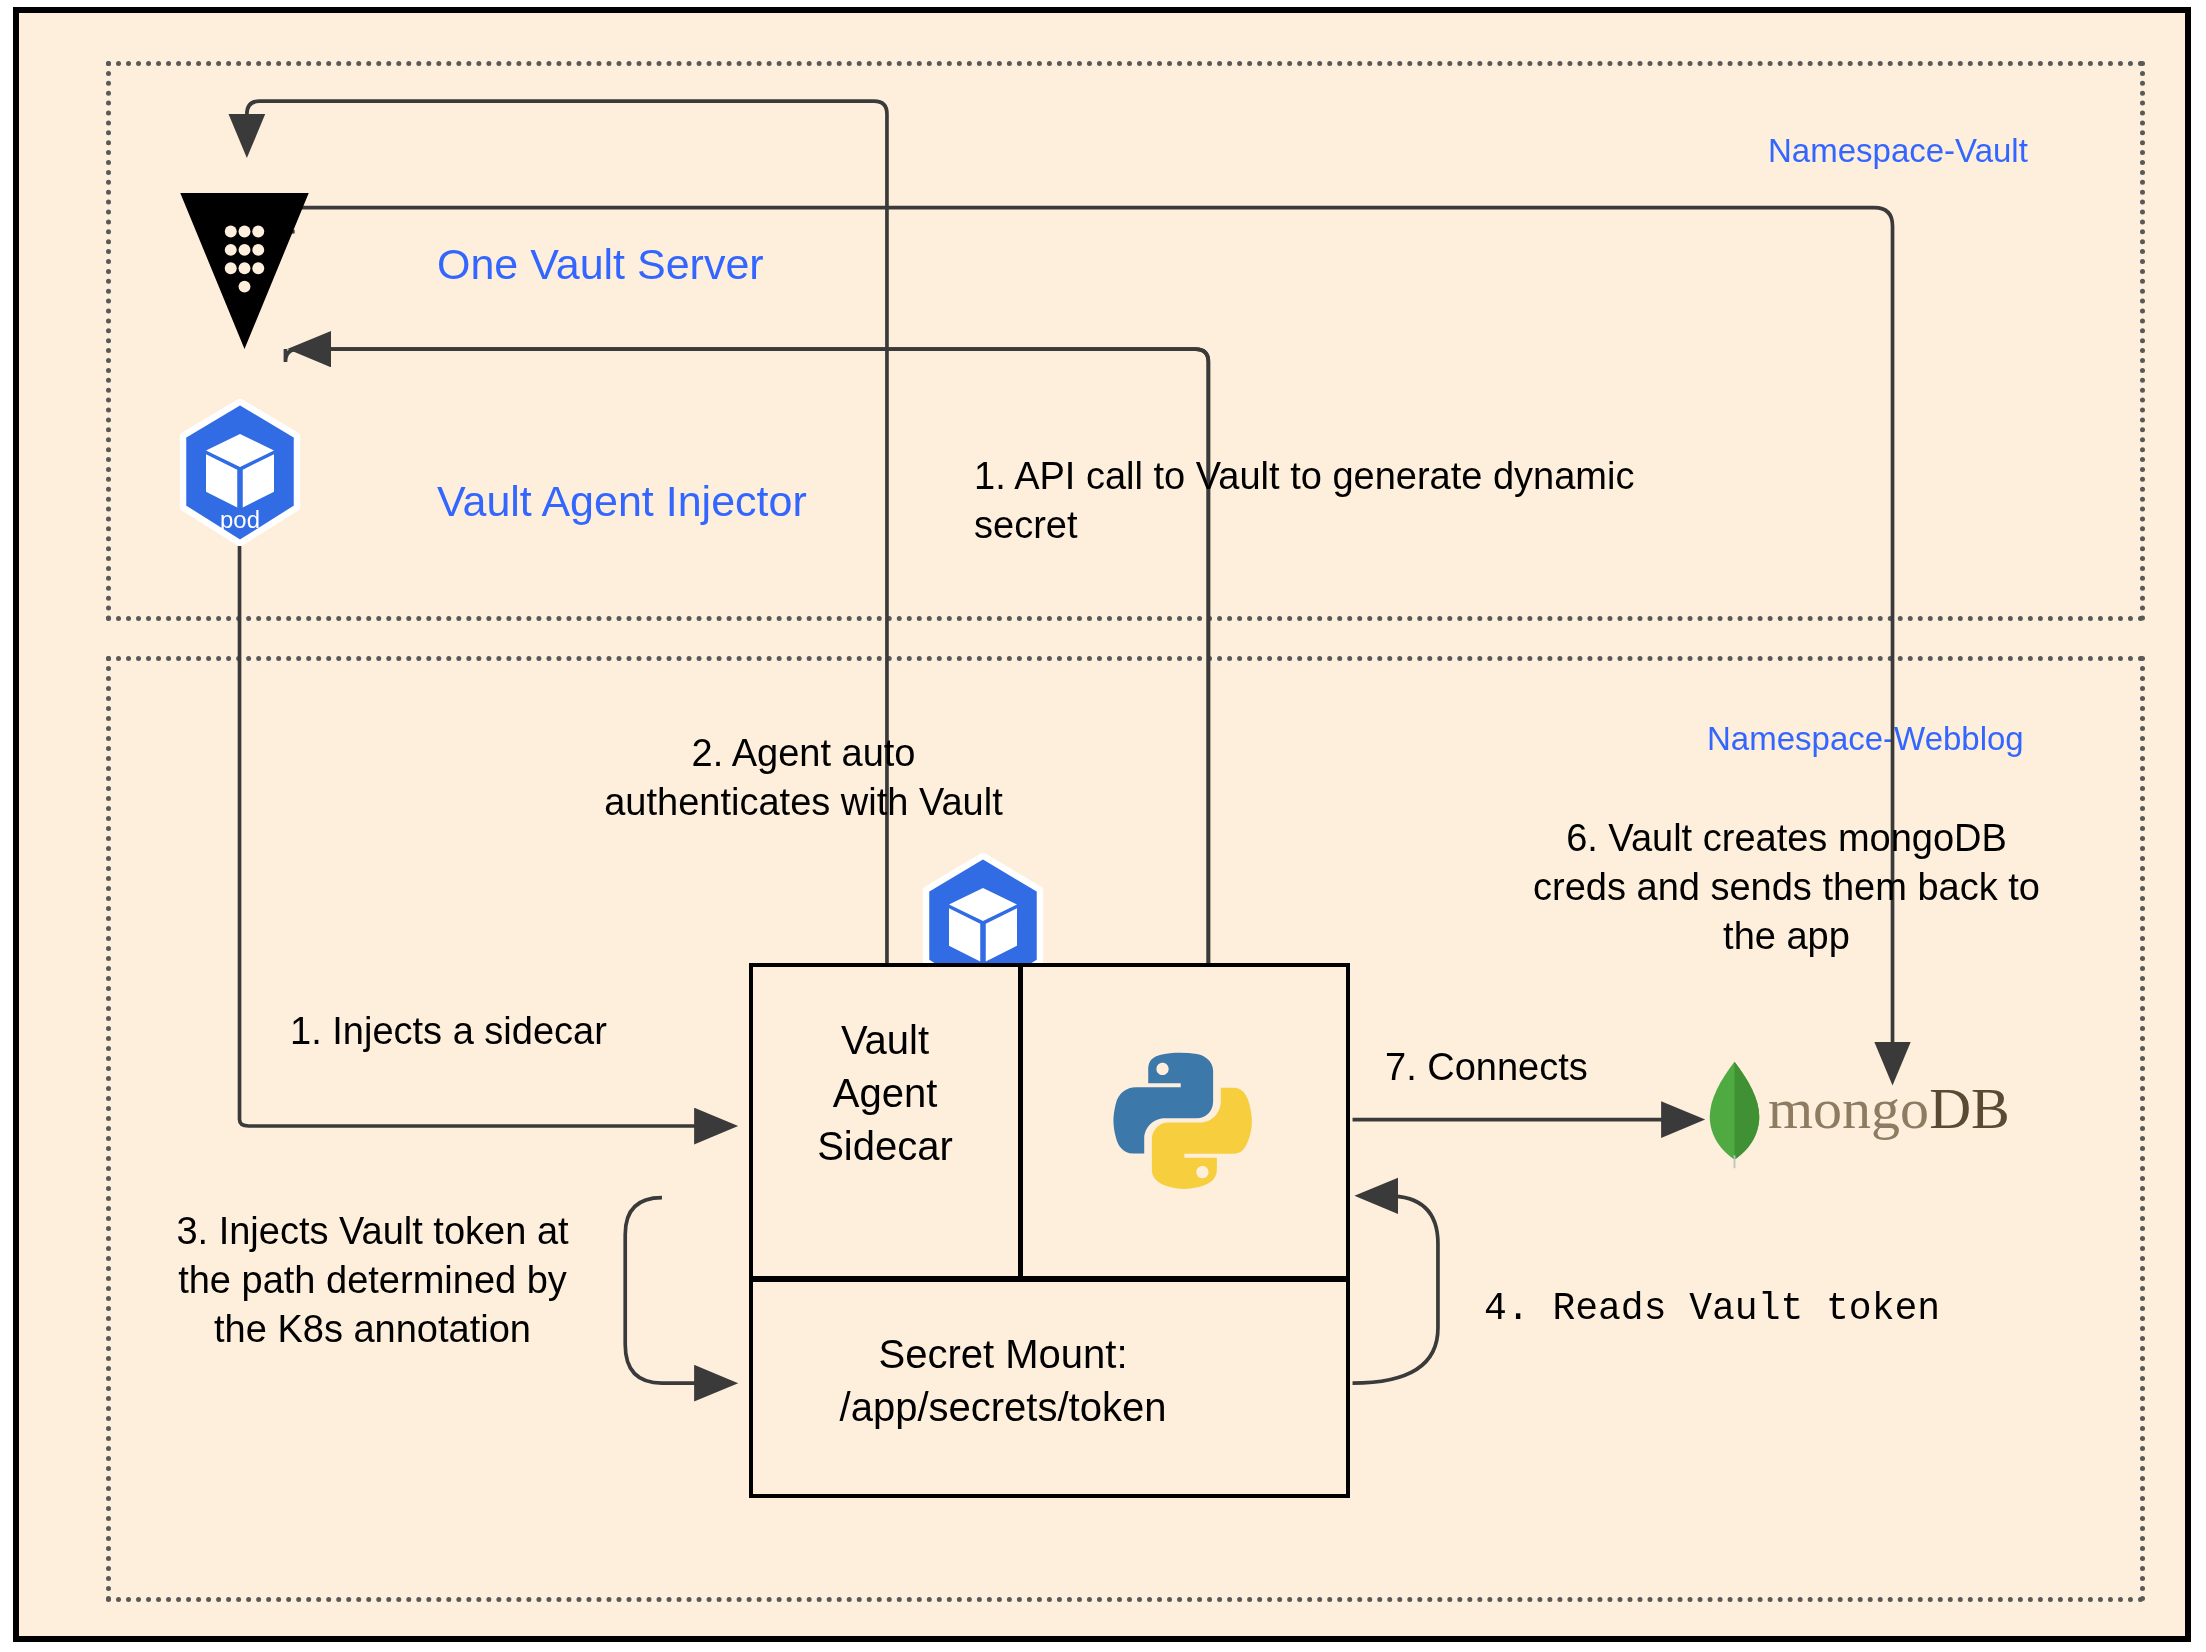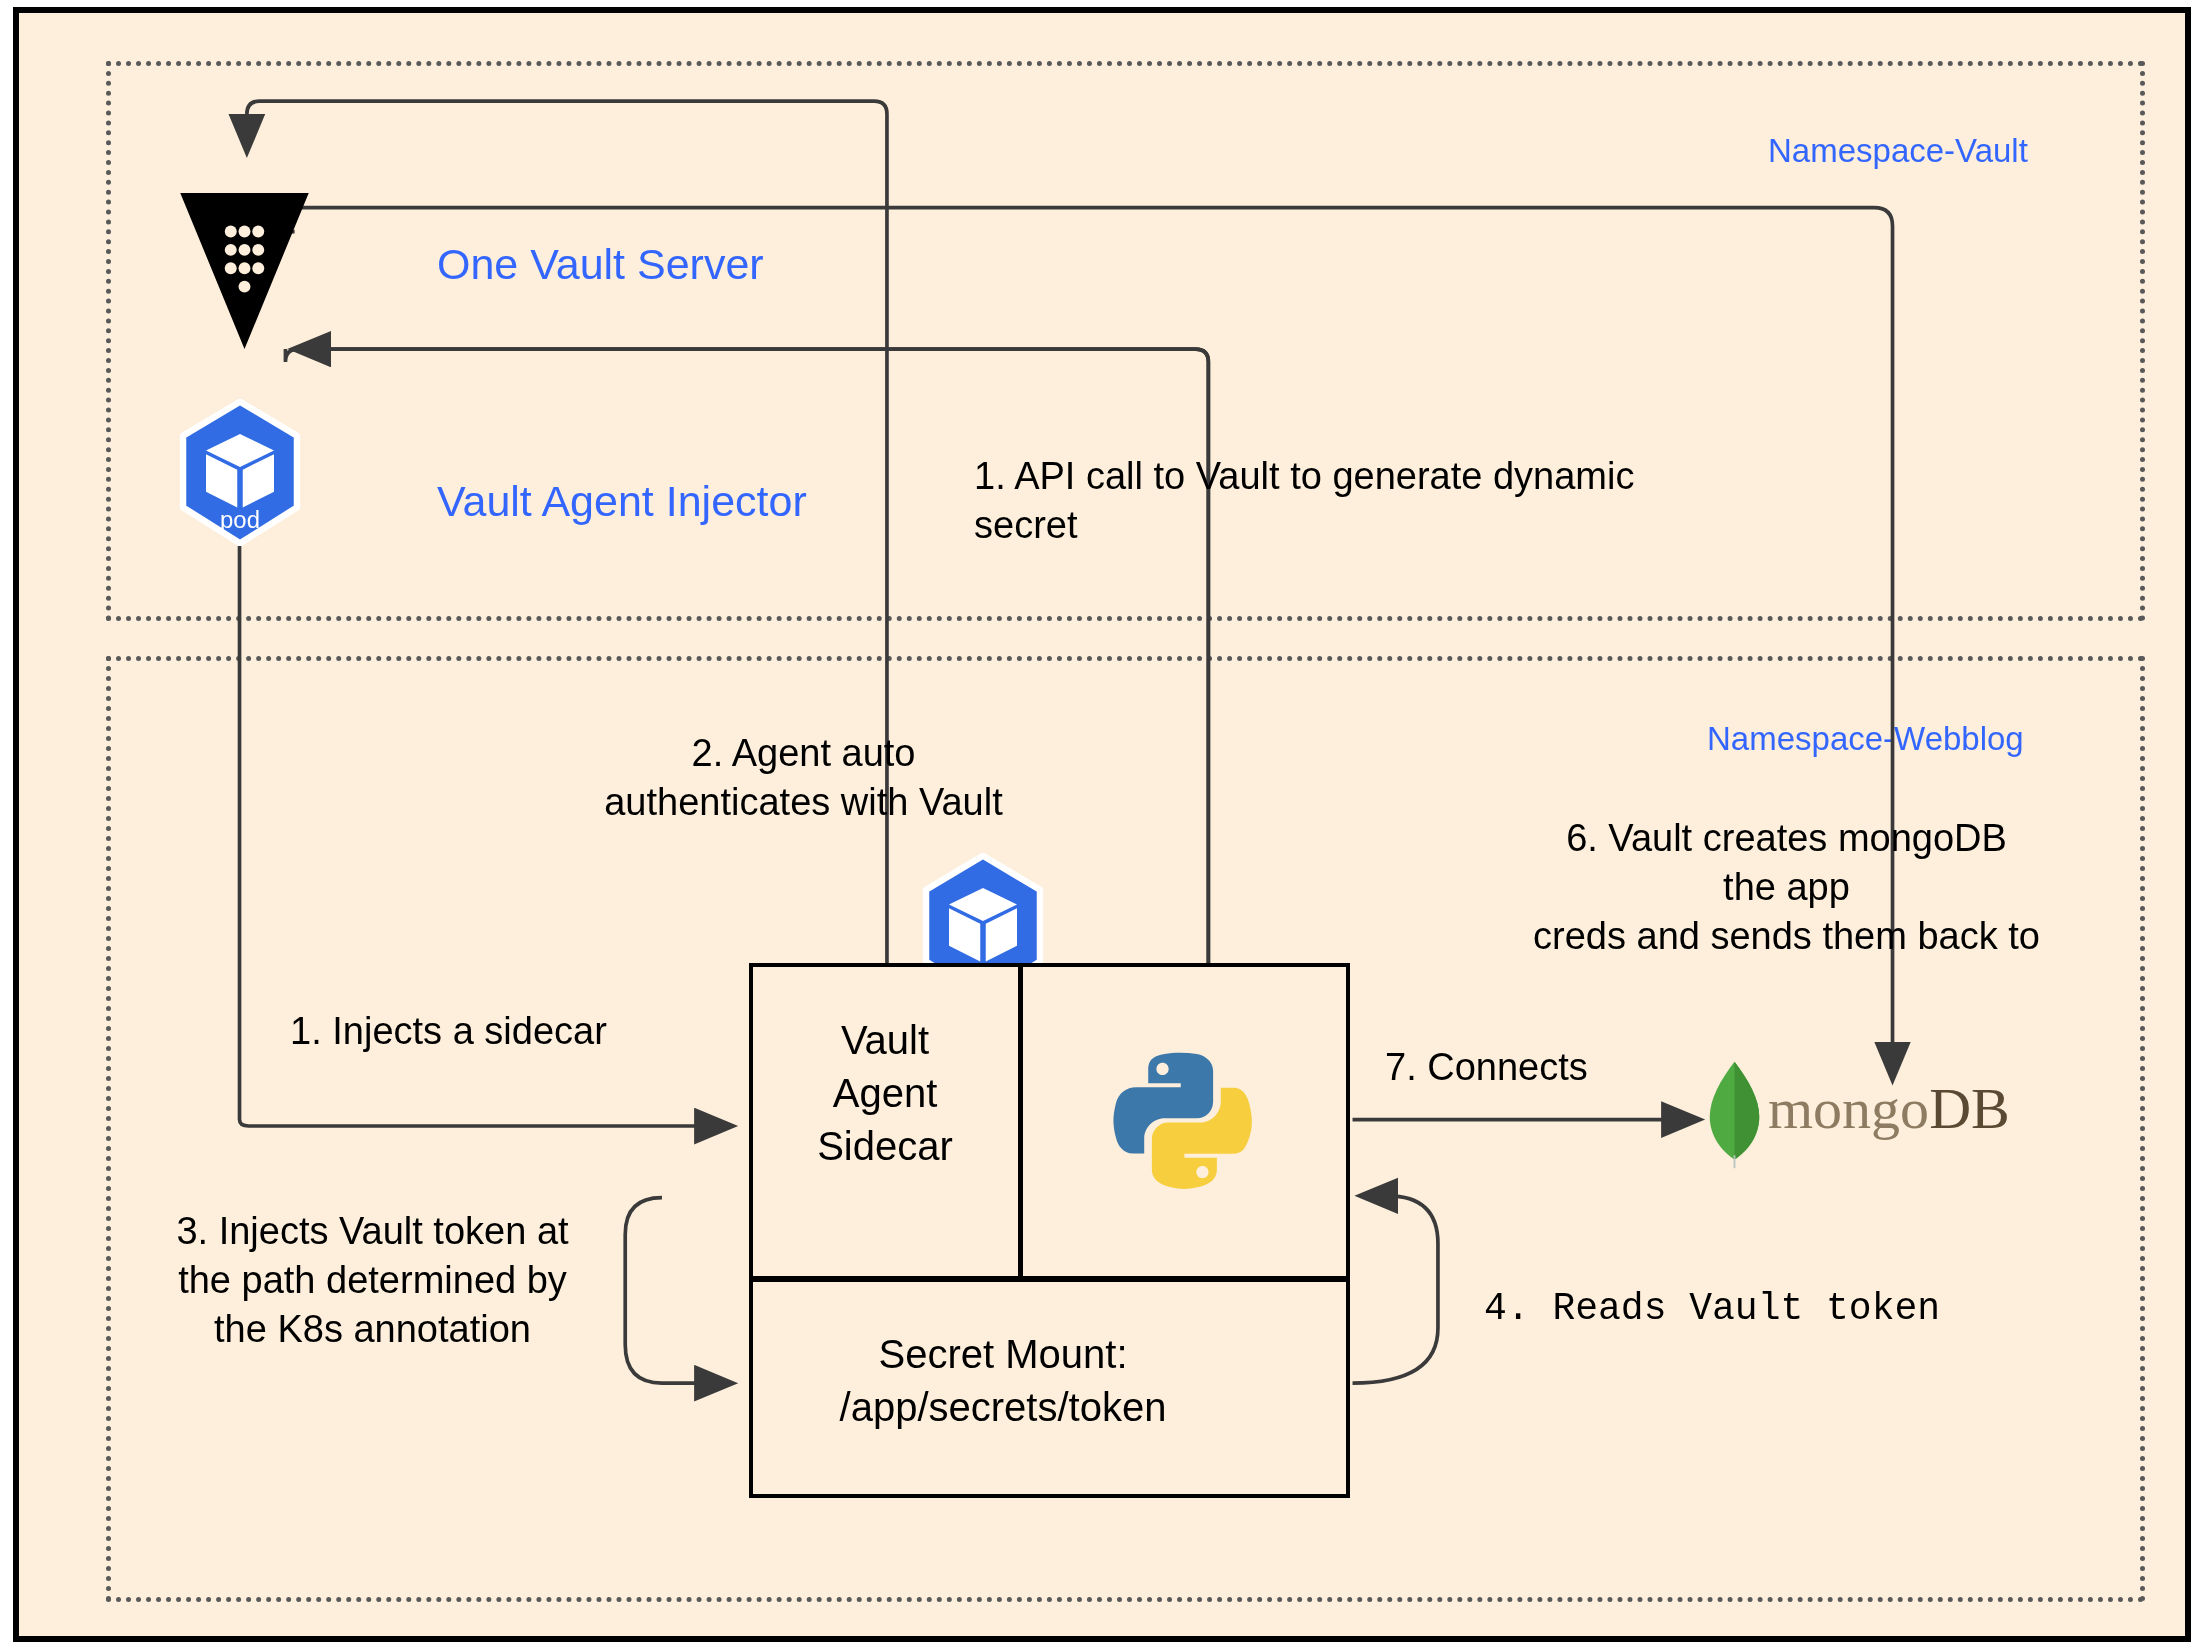--- a/index.html
+++ b/index.html
@@ -201,21 +201,21 @@
 
     <div class="step" id="step4">4. Reads Vault token</div>
 
     <div class="step" id="step5">
       <div>1. API call to Vault to generate dynamic</div>
       <div>secret</div>
     </div>
 
     <div class="step" id="step6">
       <div>6. Vault creates mongoDB</div>
+      <div>creds and sends them back to</div>
       <div>the app</div>
-      <div>creds and sends them back to</div>
     </div>
 
     <div class="step" id="step7">7. Connects</div>
 
   </div>
 </div>
 
 
 </body></html>

